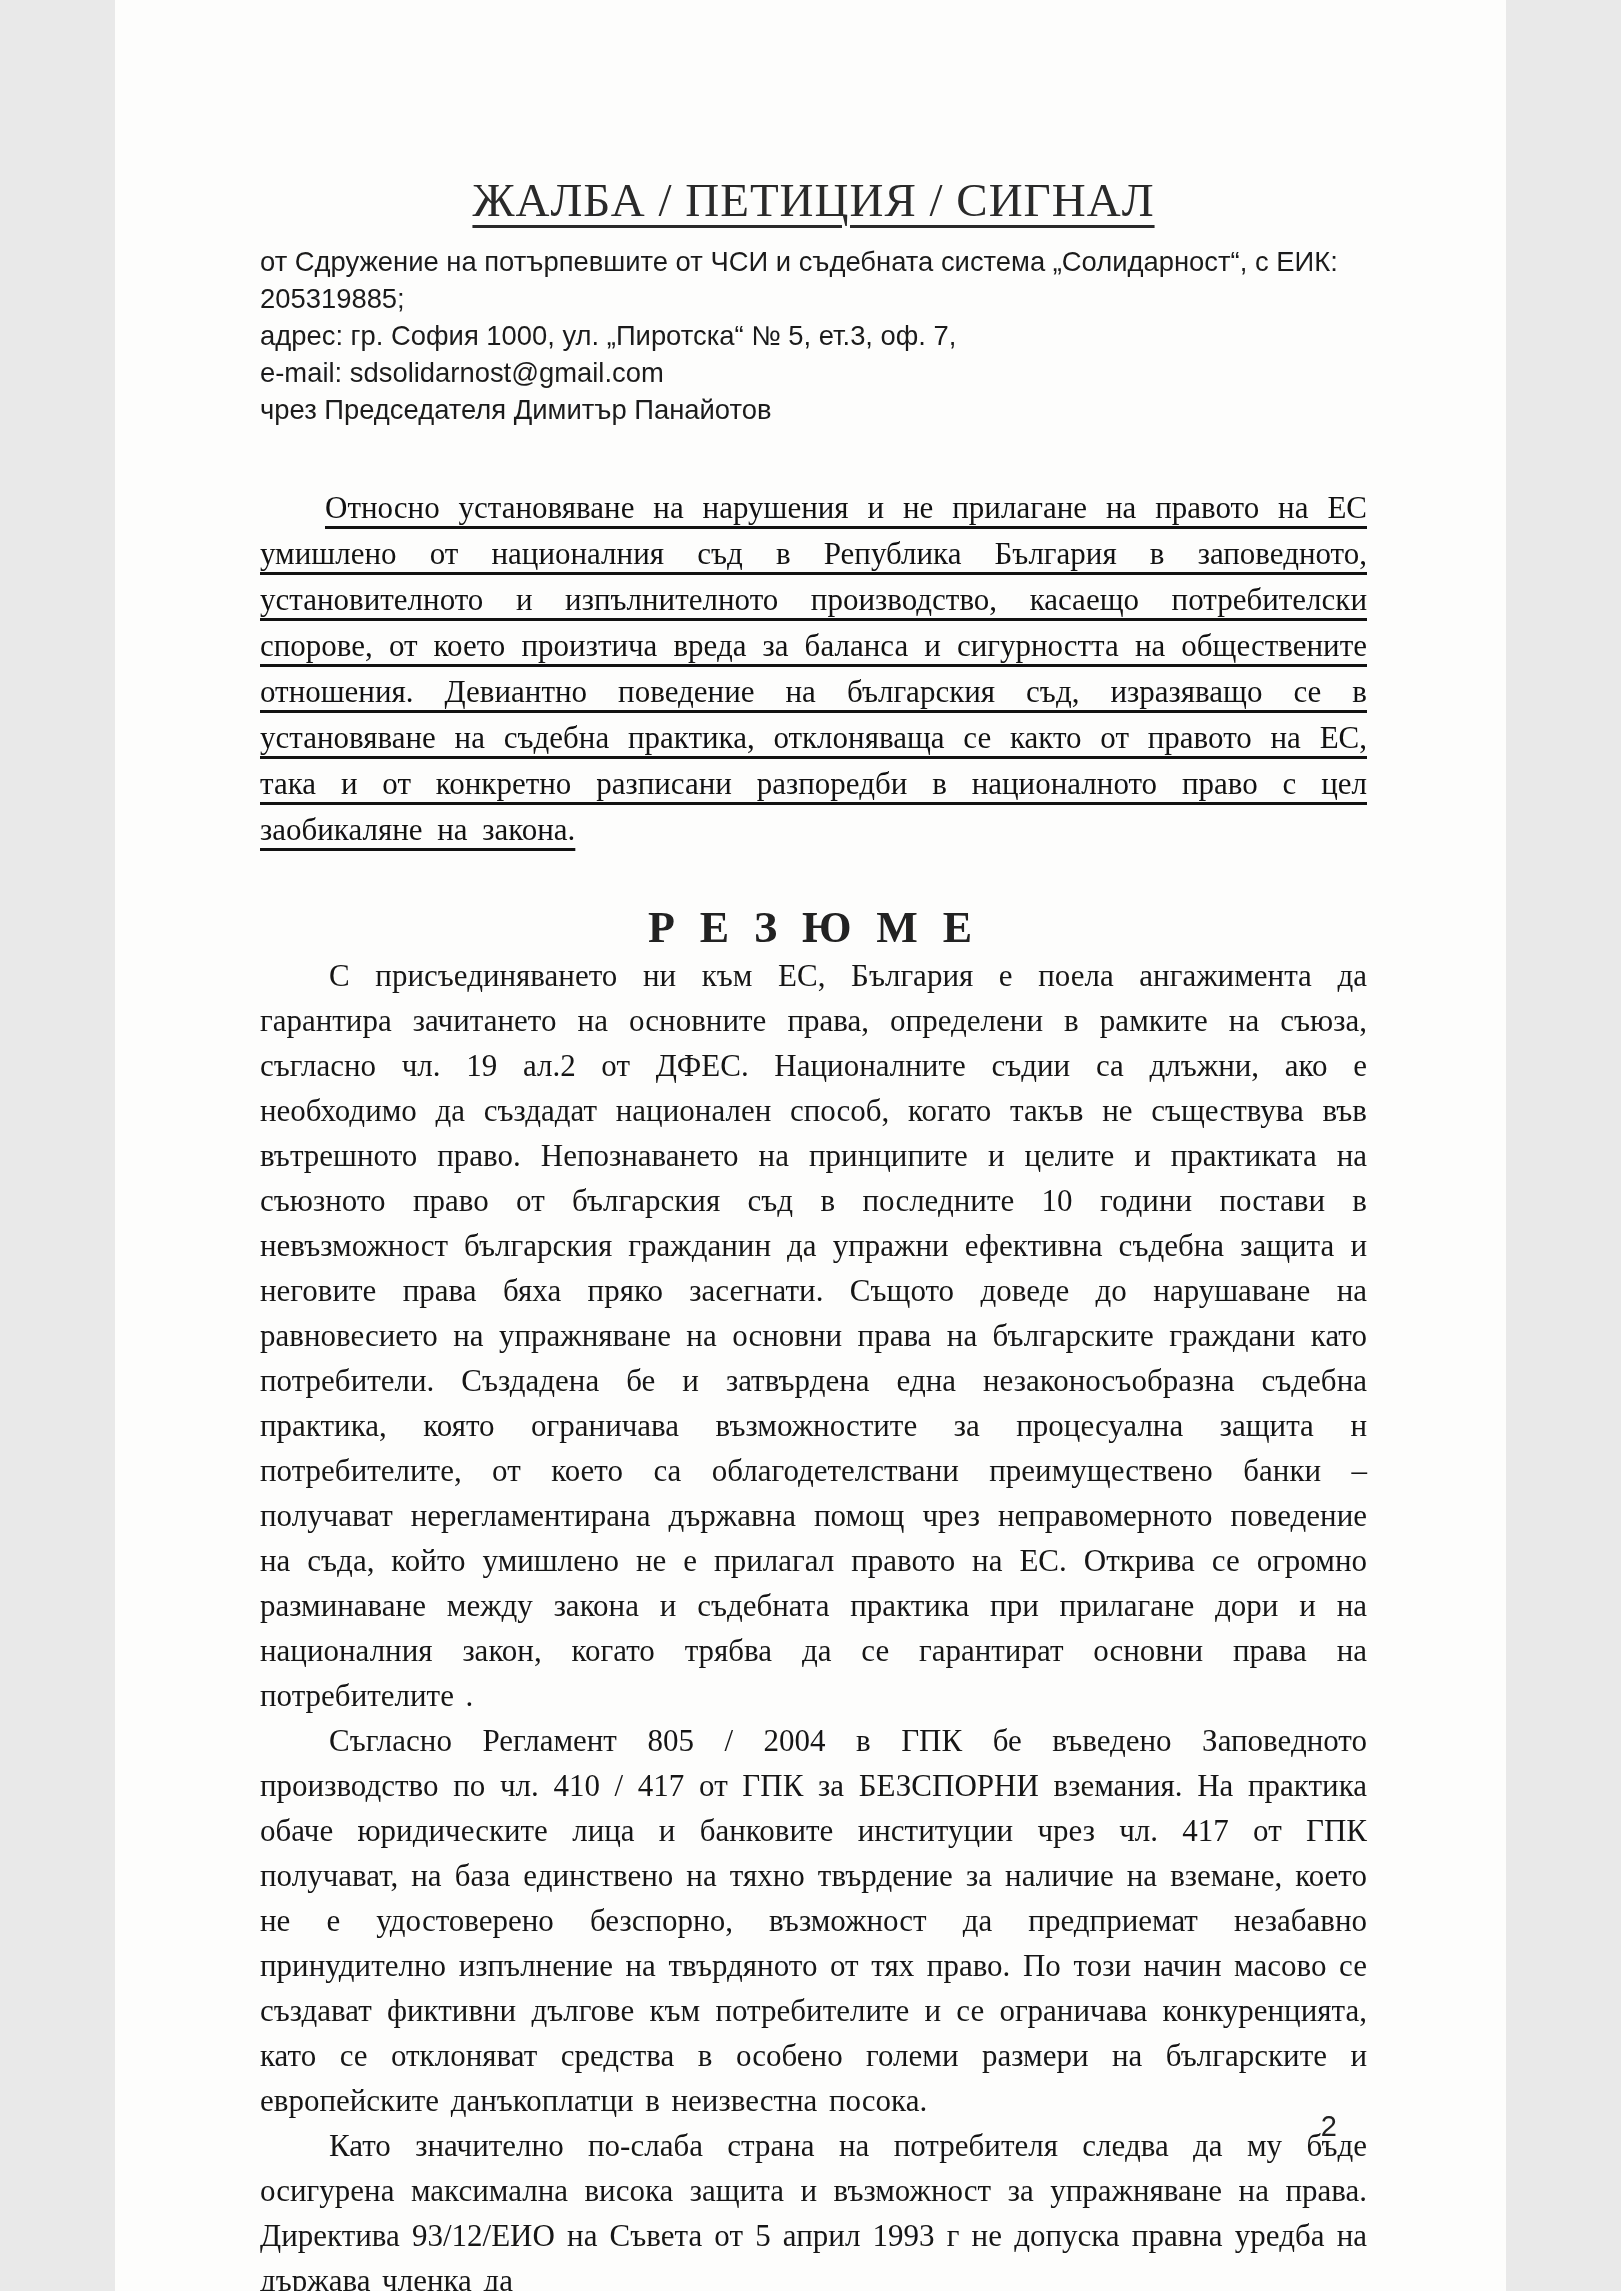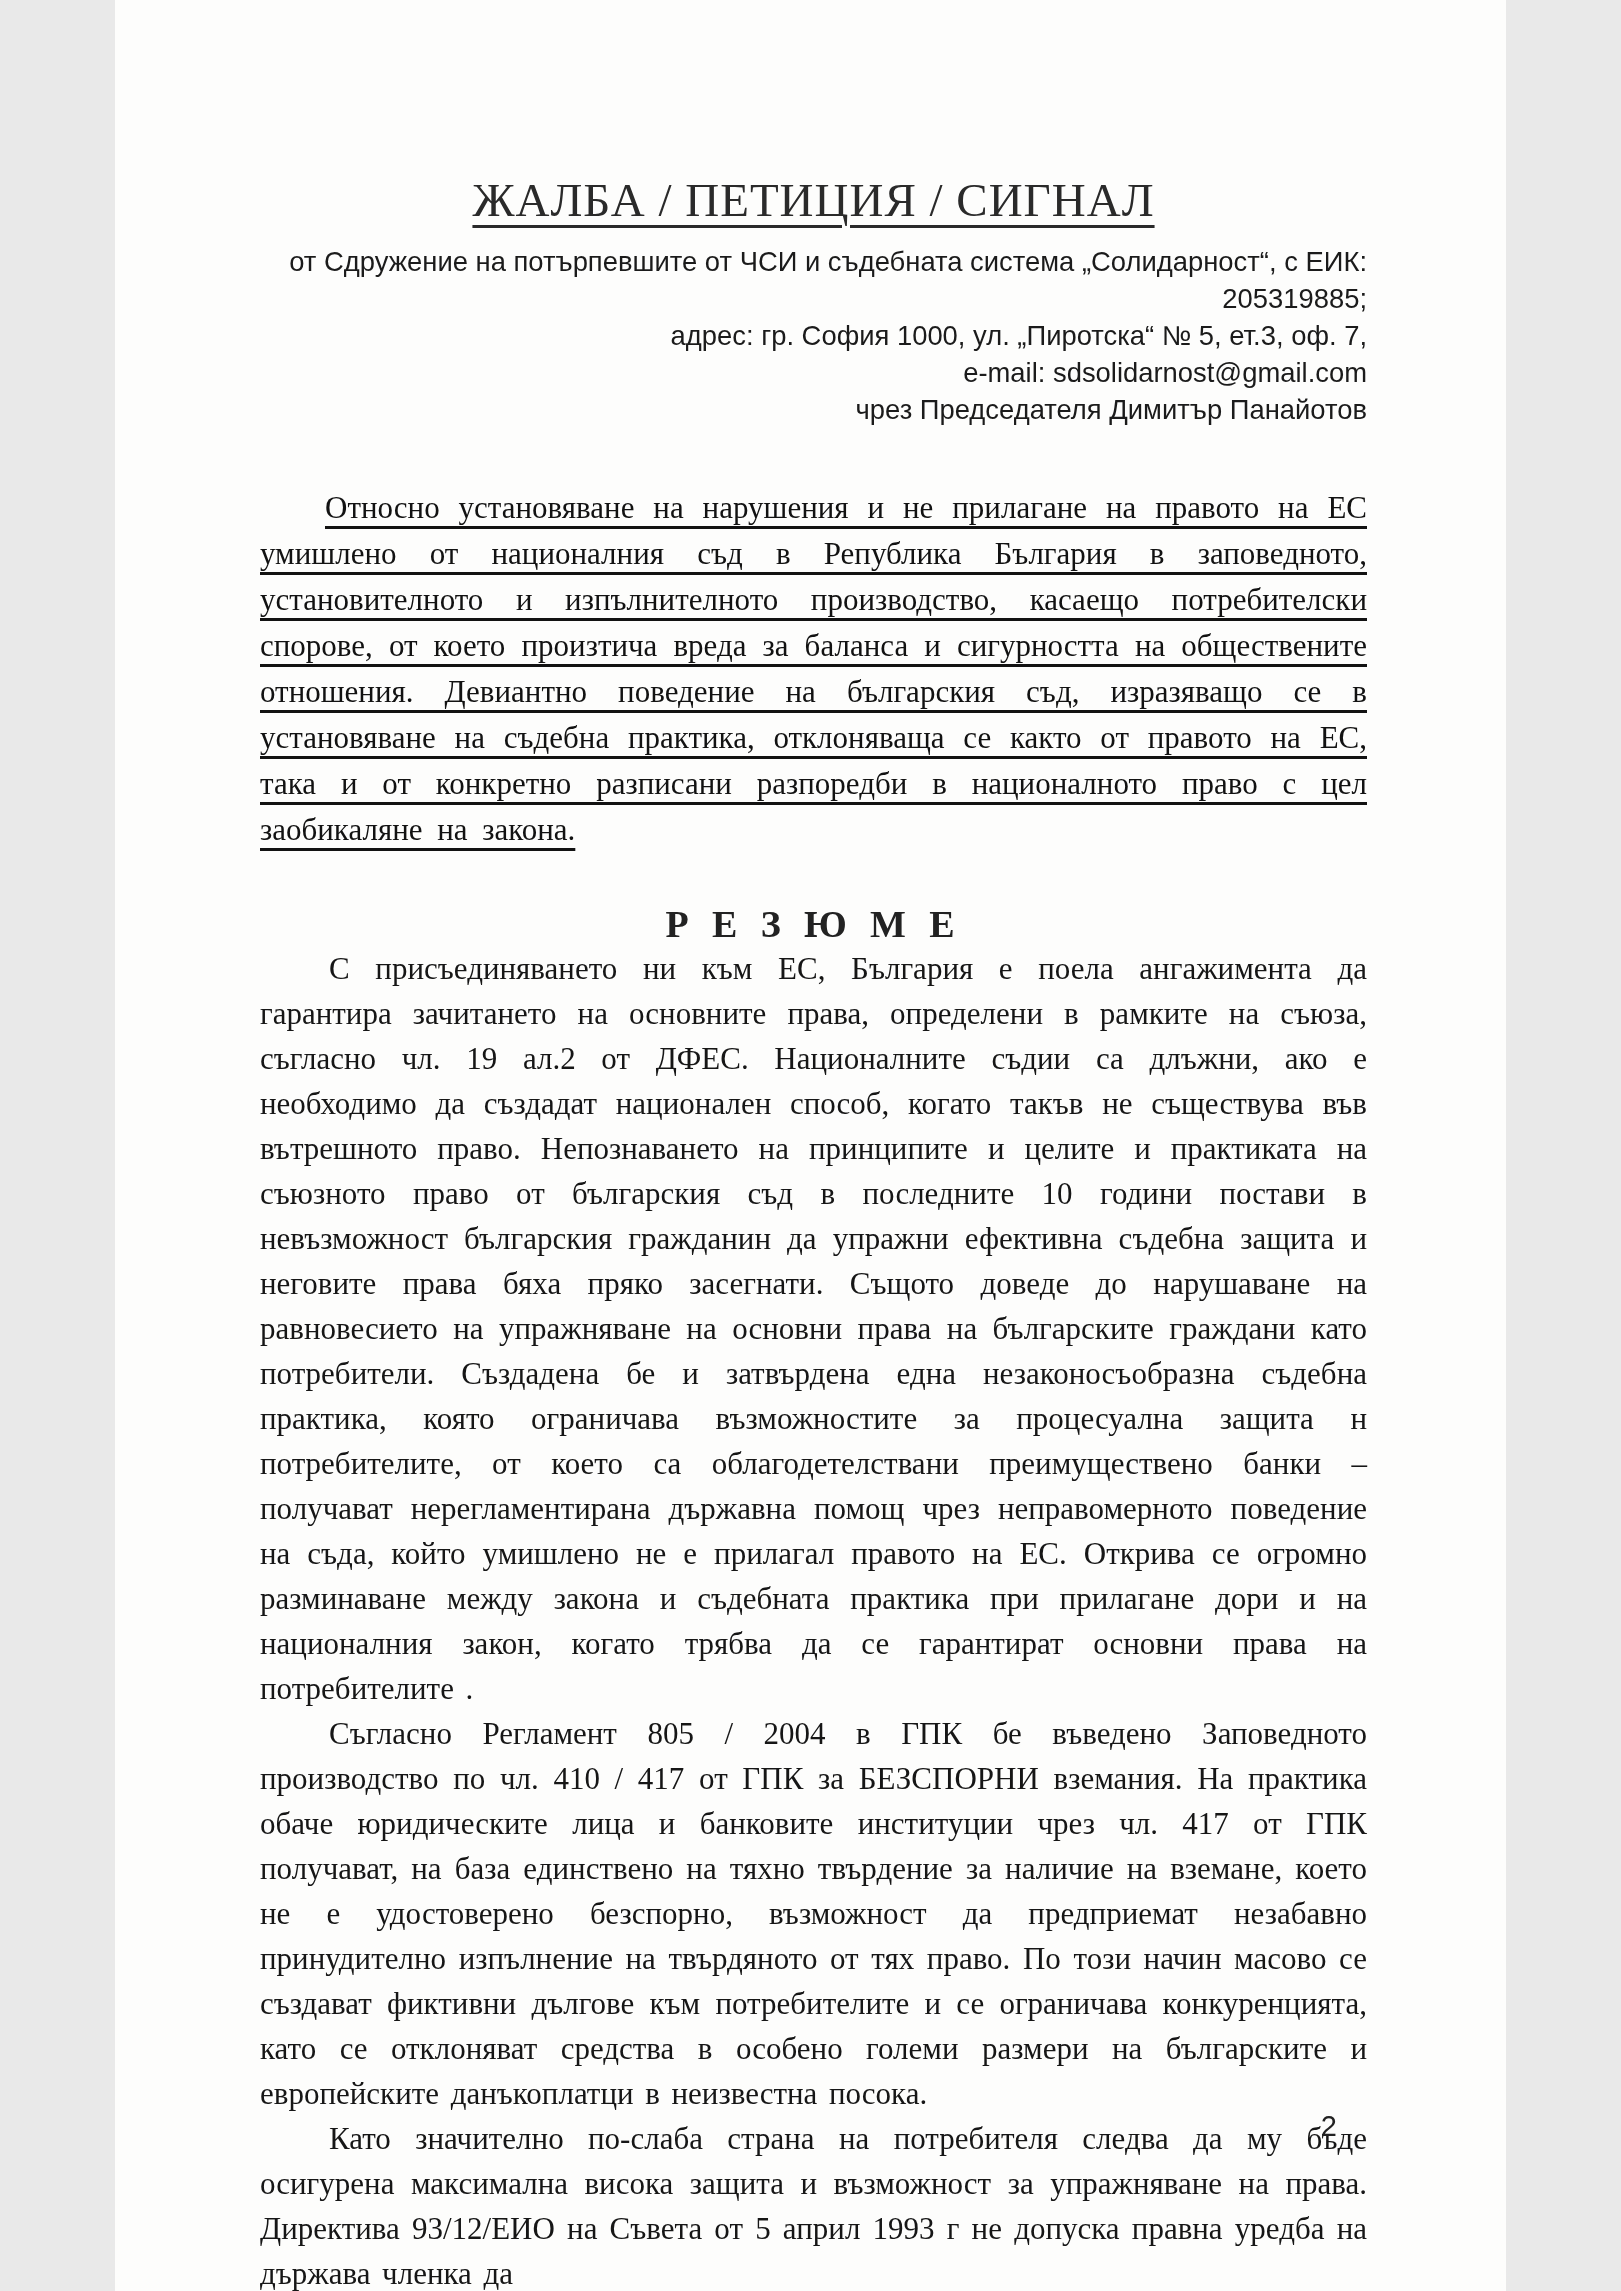--- a/index.html
+++ b/index.html
@@ -26,21 +26,21 @@
     display: inline-block;
     font-size: 47px;
     letter-spacing: 1px;
     color: #2a2a2a;
     text-decoration: underline;
     text-decoration-thickness: 2.9px;
     text-underline-offset: 8.8px;
   }
   .sender {
     margin-top: 15.7px;
-    text-align: right;
+    text-align: left;
     font-family: "Liberation Sans", sans-serif;
     font-size: 27.4px;
     line-height: 37px;
     color: #1b1b1b;
   }
   .subject {
     margin: 57px 0 0 0;
     font-weight: 400;
     font-size: 31px;
     line-height: 46px;
@@ -49,21 +49,21 @@
     word-spacing: 6.9px;
     color: #121212;
     text-decoration: underline;
     text-decoration-thickness: 2.9px;
     text-underline-offset: 7.8px;
   }
   .resume-heading {
     margin-top: 49px;
     text-align: center;
     font-weight: 700;
-    font-size: 38px;
+    font-size: 44px;
     letter-spacing: 6.9px;
     color: #222;
   }
   .doc-body {
   }
   .para {
     margin: 0;
     font-size: 31px;
     line-height: 45px;
     text-align: justify;

